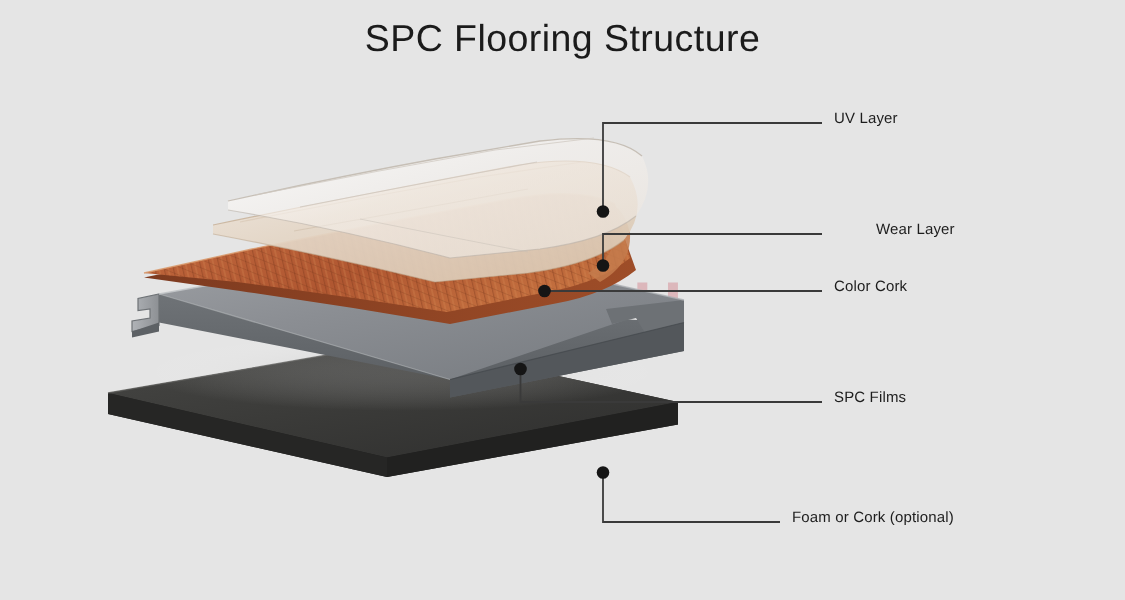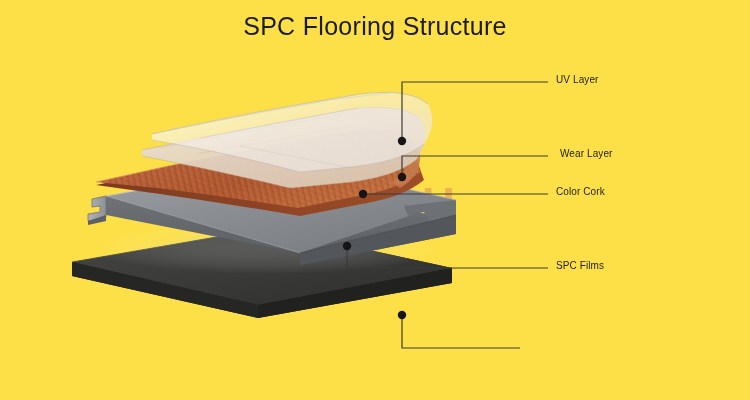--- a/index.html
+++ b/index.html
@@ -4,21 +4,21 @@
 <style>
   html, body {
     margin: 0;
     padding: 0;
     background: #ffffff;
   }
   #stage {
     position: relative;
     width: 750px;
     height: 400px;
-    background: #fde047;
+    background: #e5e5e5;
     overflow: hidden;
     font-family: "Liberation Sans", sans-serif;
   }
   #diagram-title {
     position: absolute;
     top: 12px;
     left: 0;
     width: 750px;
     text-align: center;
     font-size: 25px;
@@ -211,20 +211,21 @@
       <circle cx="402" cy="141" r="4.2"></circle>
       <circle cx="402" cy="177" r="4.2"></circle>
       <circle cx="363" cy="194" r="4.2"></circle>
       <circle cx="347" cy="246" r="4.2"></circle>
       <circle cx="402" cy="315" r="4.2"></circle>
     </g>
   </svg>
 
   <div class="callout-label" style="left:556px; top:74px;">UV Layer</div>
 
-  <div class="callout-label" style="left:560px; top:148px;">Wear Layer</div>
+  <div class="callout-label" style="left:584px; top:148px;">Wear Layer</div>
 
   <div class="callout-label" style="left:556px; top:186px;">Color Cork</div>
 
   <div class="callout-label" style="left:556px; top:260px;">SPC Films</div>
 
+  <div class="callout-label" style="left:528px; top:340px;">Foam or Cork (optional)</div>
 
 </div>
 
 </body></html>

